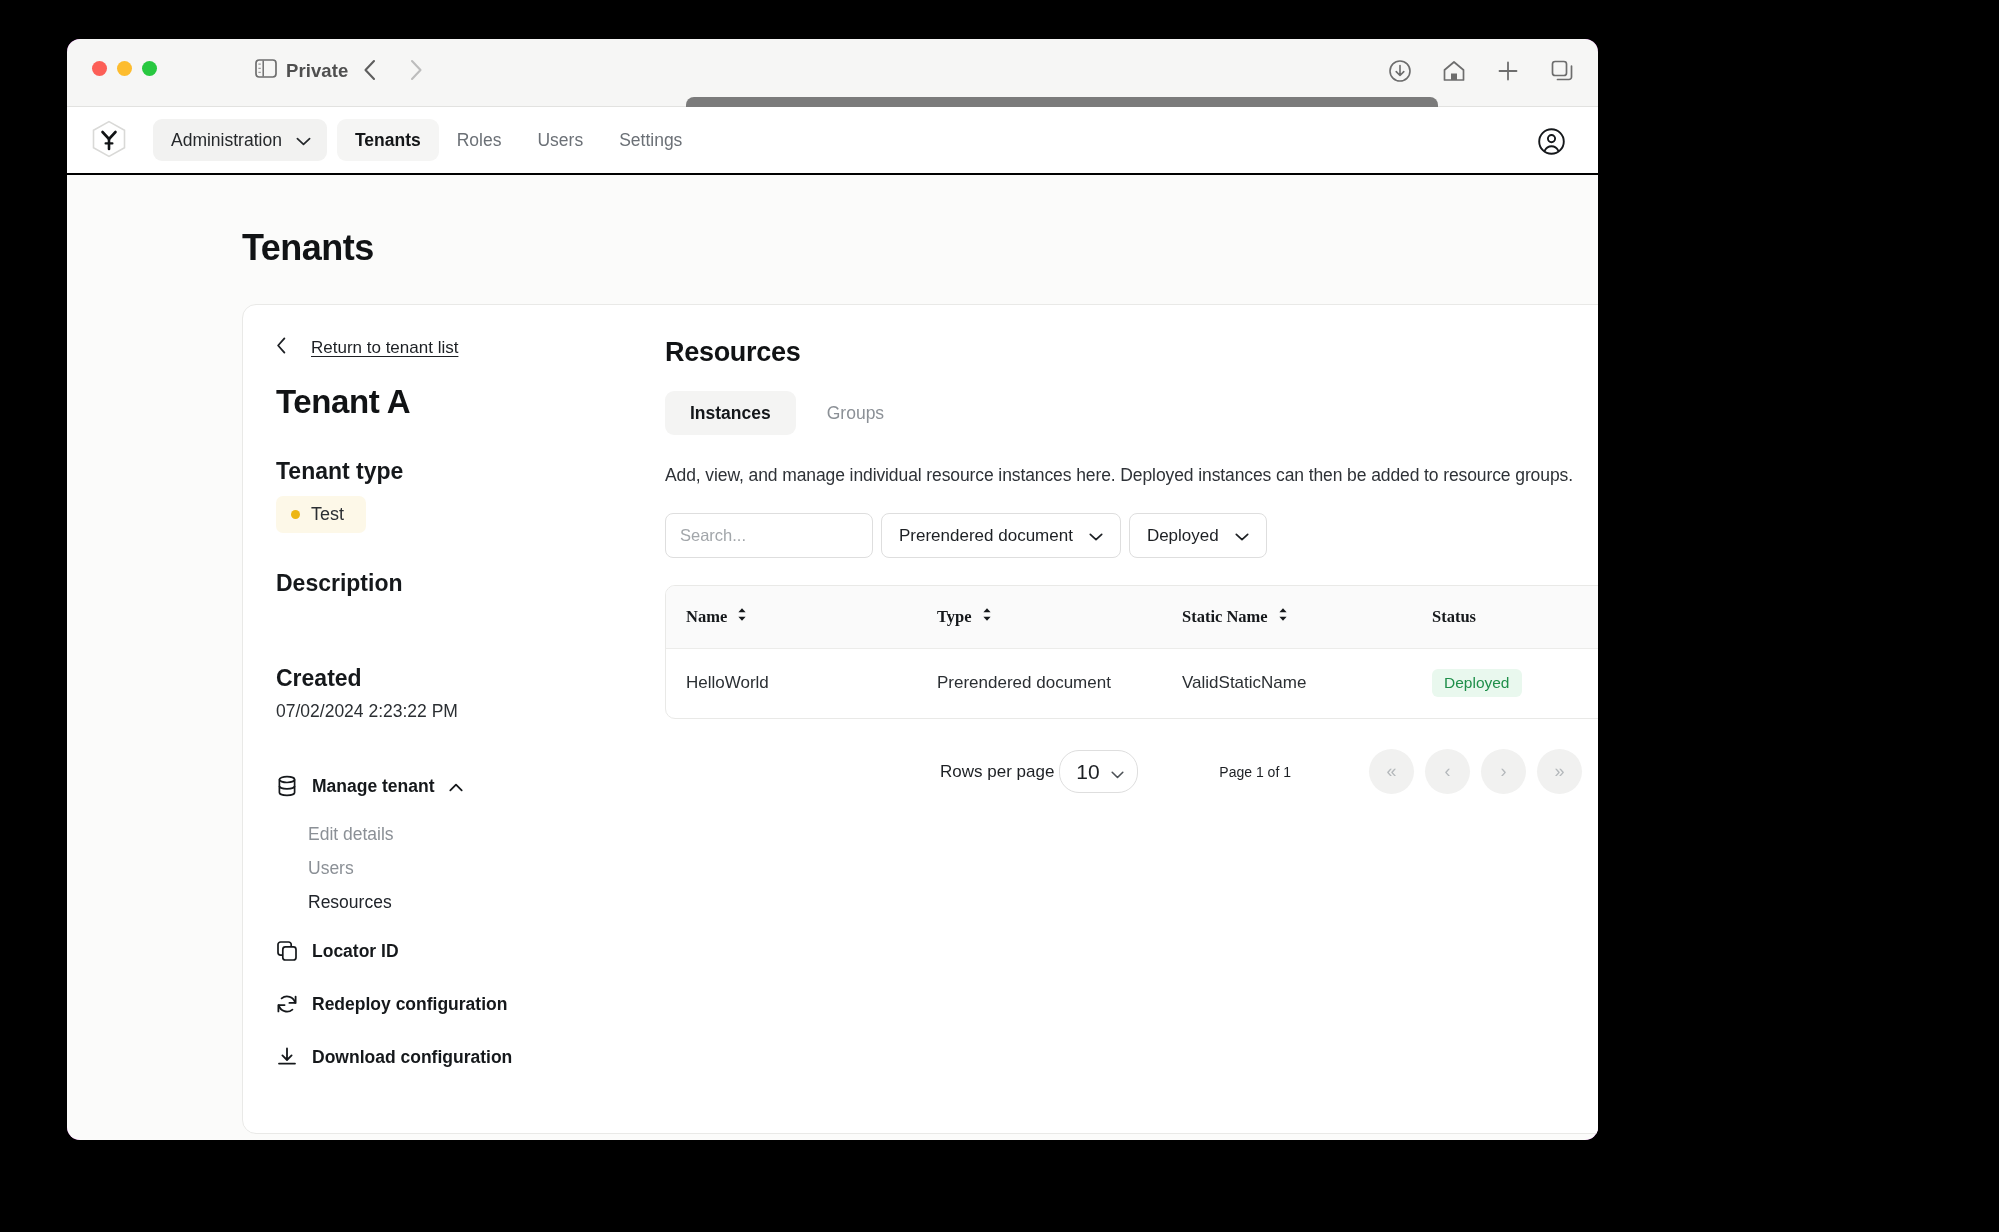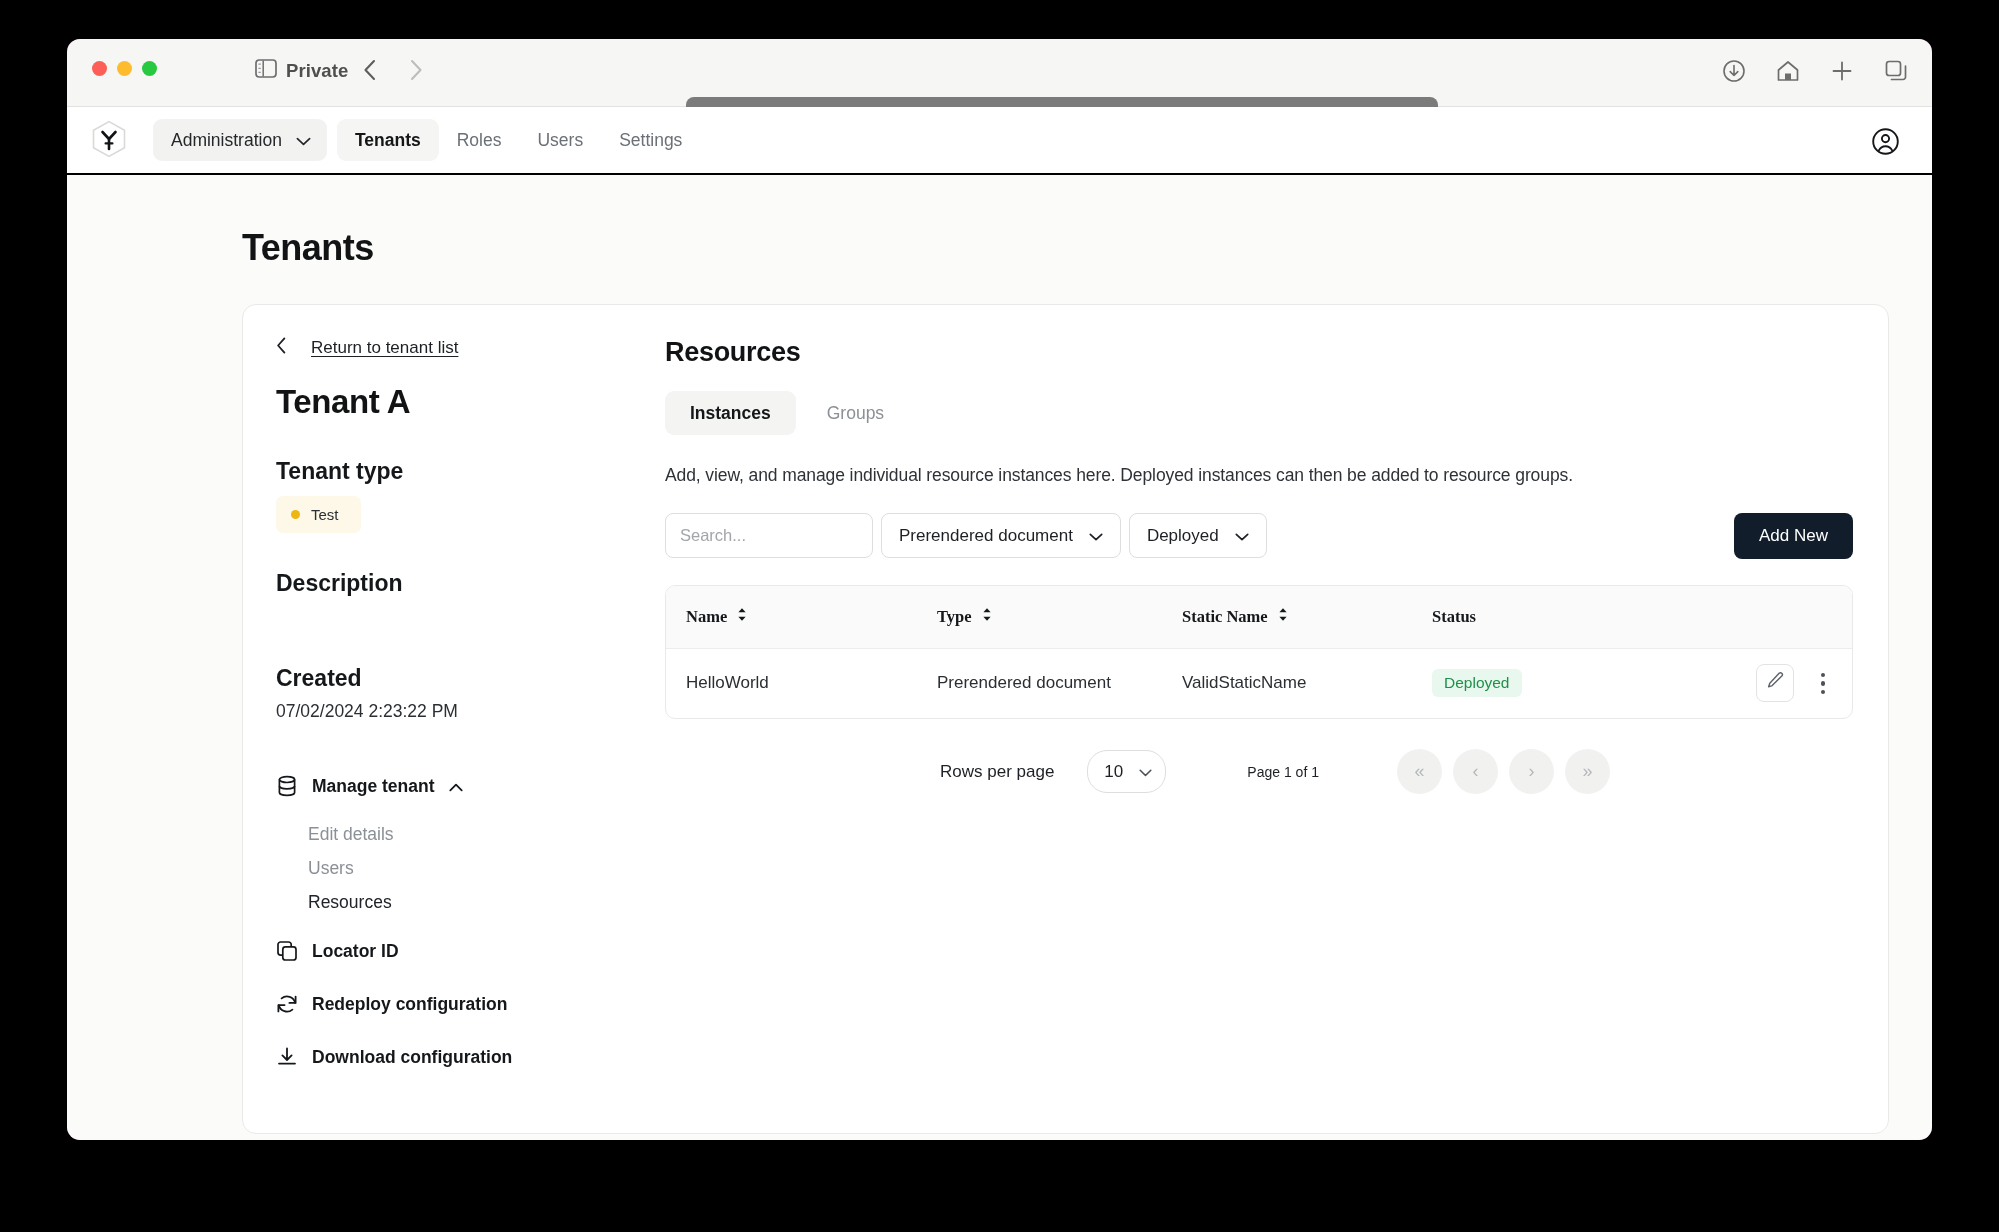--- a/index.html
+++ b/index.html
@@ -7,21 +7,21 @@
     width: 1999px; height: 1232px;
     background: #000;
     font-family: "Liberation Sans", sans-serif;
     overflow: hidden;
   }
 
   
   .window {
     position: absolute;
     left: 67px; top: 39px;
-    width: 1865px; height: 1101px;
+    width: 1531px; height: 1101px;
     background: #a21caf;
     border-radius: 13px;
     overflow: hidden;
     box-shadow: 0 10px 40px rgba(0,0,0,.45);
   }
 
   
   .toolbar {
     position: relative;
     height: 68px;
@@ -119,21 +119,21 @@
   }
   .field-label {
     margin-top: 37px;
     font-size: 23px; font-weight: 700; color: #15181b;
   }
   .type-badge {
     margin-top: 11px;
     display: inline-flex; align-items: center; gap: 11px;
     height: 37px; padding: 0 22px 0 15px;
     background: #fdf8e8; border-radius: 7px;
-    font-size: 15px; color: #2b2f33;
+    font-size: 18px; color: #2b2f33;
   }
   .dot { width: 9px; height: 9px; border-radius: 50%; background: #edb612; }
   .field-value { margin-top: 9px; font-size: 17.5px; color: #2b2f33; }
   .field-value.empty { min-height: 22px; }
 
   .side-menu { margin-top: 46px; }
   .sm-row {
     display: flex; align-items: center; gap: 14px;
     height: 36px; margin-bottom: 17px;
     font-size: 17.5px; font-weight: 600; color: #15181b;
@@ -235,26 +235,26 @@
   .kebab i { width: 4.5px; height: 4.5px; border-radius: 50%; background: #4d5257; display: block; }
 
   .pager {
     margin-top: 30px;
     display: flex; align-items: center;
     padding-left: 275px;
     gap: 0;
   }
   .pager-label { font-size: 17px; color: #1d2024; }
   .rows-select {
-    margin-left: 33px;
+    margin-left: 5px;
     width: 79px; height: 43px;
     display: flex; align-items: center; justify-content: space-between;
     padding: 0 13px 0 16px;
     border: 1px solid #dedede; border-radius: 20px; background: #fff;
-    font-size: 17px; color: #1d2024;
+    font-size: 21px; color: #1d2024;
   }
   .page-of { margin-left: 81px; font-size: 14px; color: #1d2024; }
   .pg-btns { margin-left: 78px; display: flex; gap: 11px; }
   .pg-btn {
     width: 45px; height: 45px; border-radius: 50%;
     background: #f1f1f0; border: none;
     display: flex; align-items: center; justify-content: center;
     color: #84898e; font-size: 18px;
     font-family: "Liberation Sans", sans-serif;
   }

